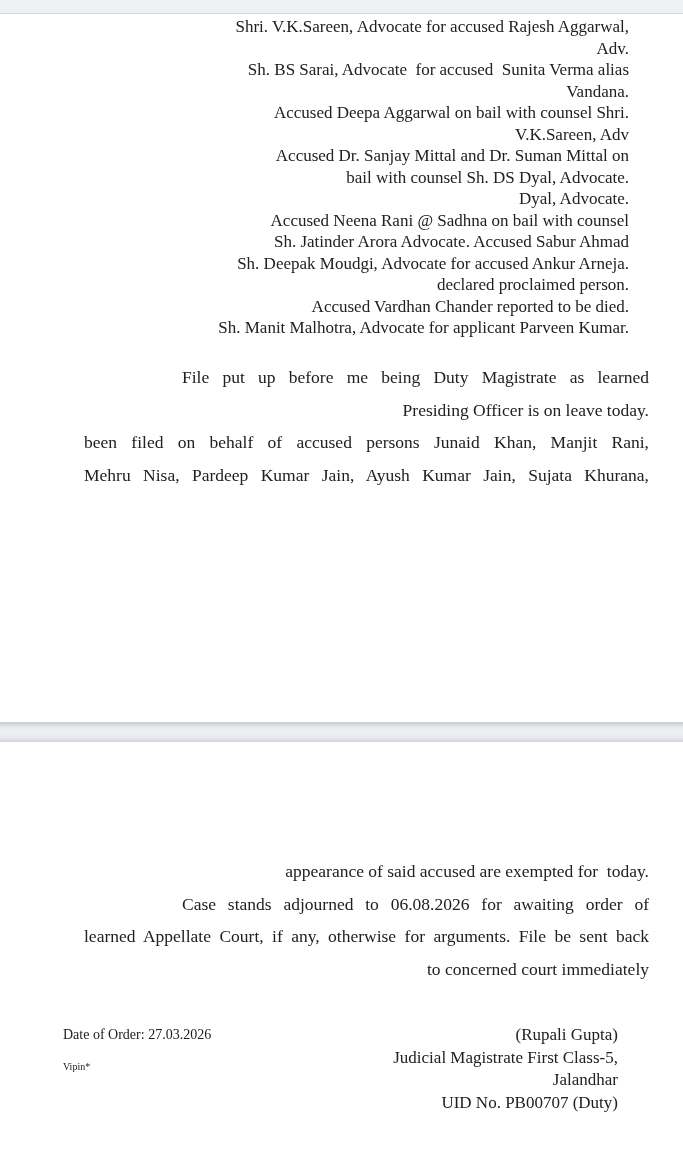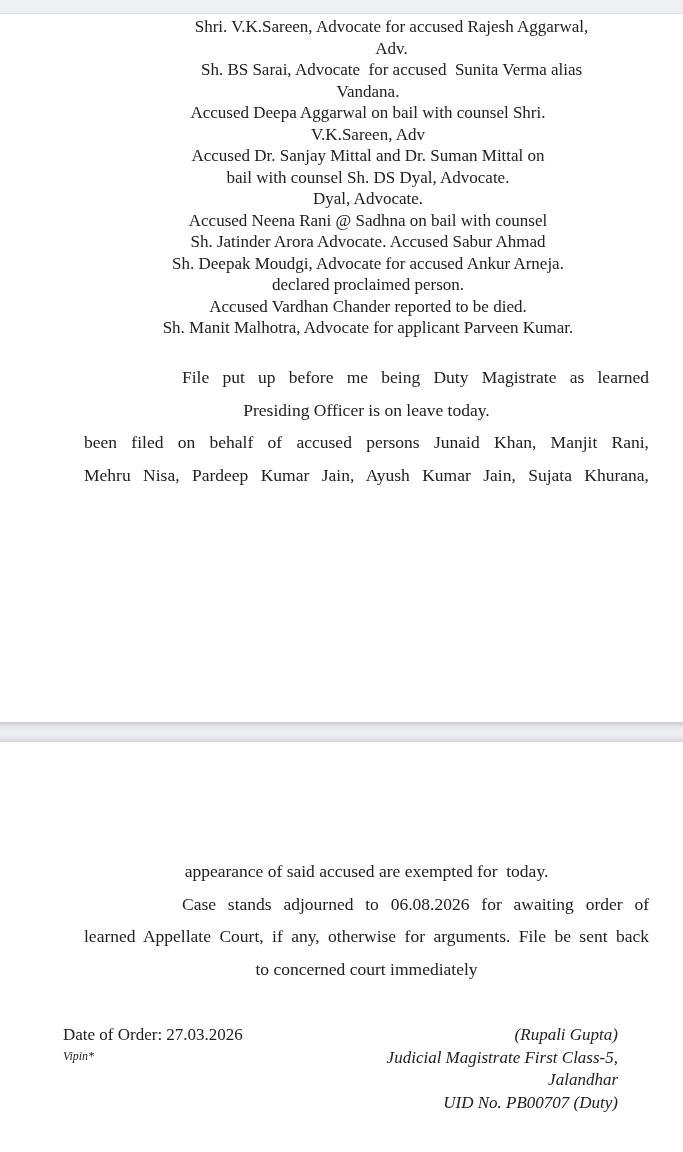--- a/index.html
+++ b/index.html
@@ -40,45 +40,45 @@
   .main-block {
     position: absolute;
     left: 57px;
     width: 565px;
     font-size: 17.5px;
     line-height: 32.5px;
     margin-left: 27px;
   }
   .main-block-1 { top: 361px; }
   .main-block-2 { top: 855px; }
-  .line { white-space: pre-wrap; text-align: center; }
+  .line { white-space: pre-wrap; text-align: right; }
   .line.indent-sm { text-indent: 47px; }
   .line.indent-lg { text-indent: 98px; }
   .line.jfull { text-align: justify; text-align-last: justify; }
   .para { margin: 0; }
   .footer {
     position: absolute;
     top: 1024px; left: 0; right: 0;
     height: 110px;
   }
   .footer-left {
     position: absolute;
     left: 63px; top: 0;
     text-align: left;
   }
-  .date-line { font-size: 17px; line-height: 22px; white-space: pre; }
-  .typist-line { font-size: 12px; font-style: italic; line-height: 17px; margin-top: 2px; white-space: pre; }
+  .date-line { font-size: 14px; line-height: 22px; white-space: pre; }
+  .typist-line { font-size: 10px; line-height: 17px; margin-top: 12px; white-space: pre; }
   .footer-right {
     position: absolute;
     right: 65px; top: 0;
     text-align: right;
     font-size: 17px;
     line-height: 22.5px;
   }
-  .footer-right .line { text-align: right; white-space: pre; font-style: italic; }
+  .footer-right .line { text-align: right; white-space: pre; }
 </style>
 </head>
 <body>
 
 <div class="viewport">
 
   <div class="chrome-strip"></div>
 
   <div class="page">
     <div class="appearance-block">

